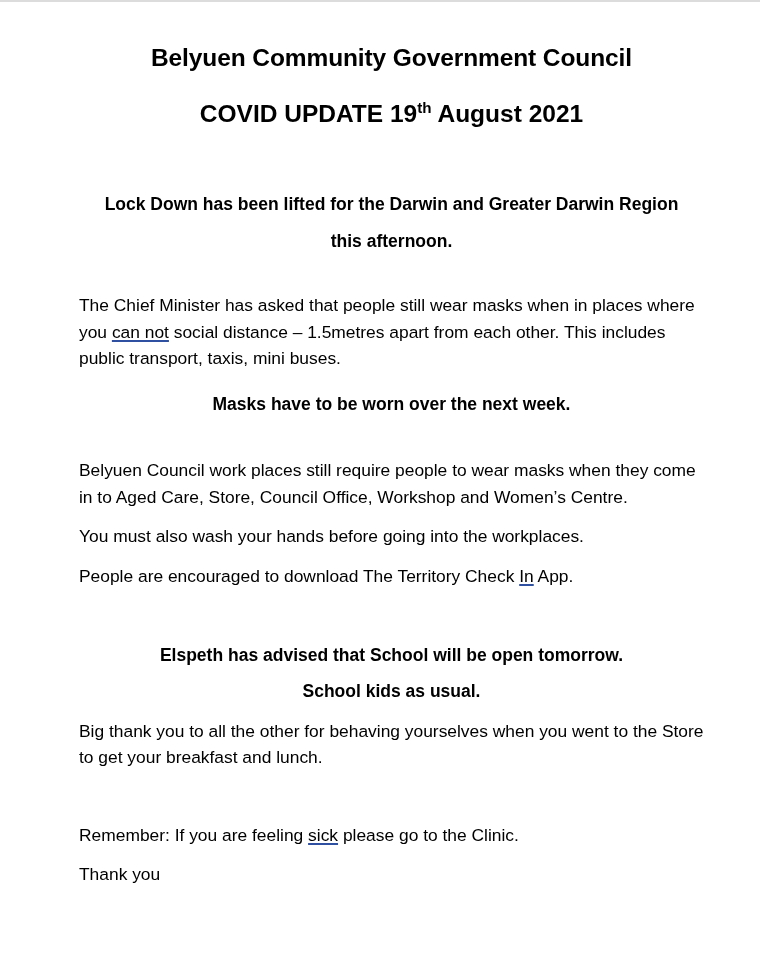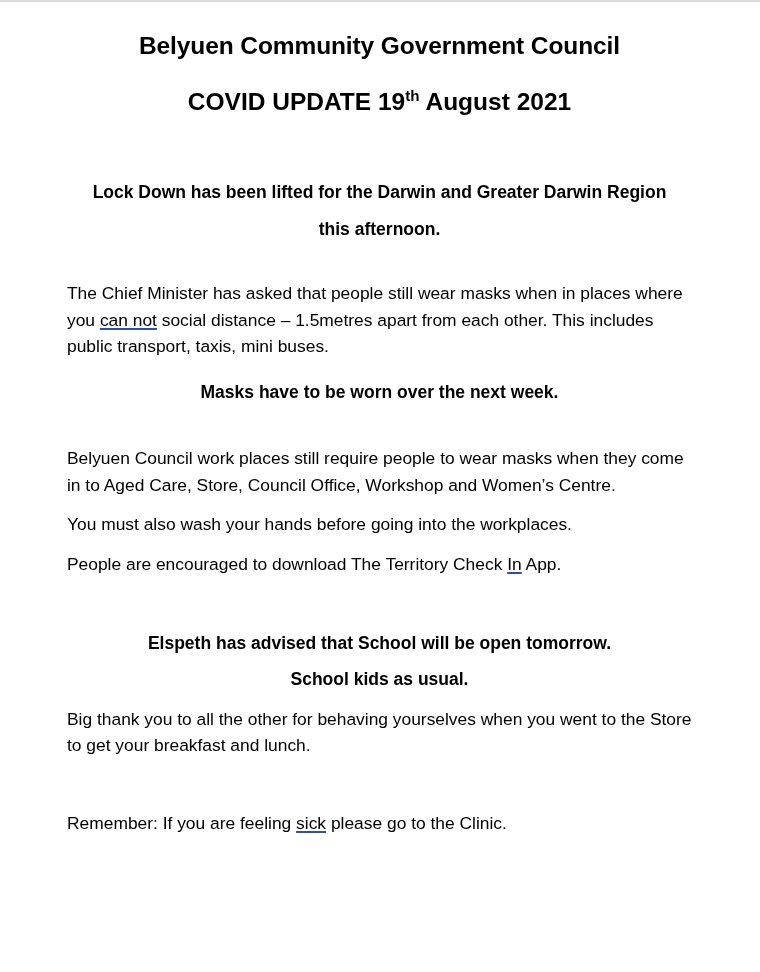--- a/index.html
+++ b/index.html
@@ -15,21 +15,21 @@
     color: #000000;
     overflow: hidden;
   }
   .page {
     position: relative;
     box-sizing: border-box;
     width: 760px;
     height: 972px;
     background: #ffffff;
     border-top: 2px solid #dcdcdc;
-    padding: 0;
+    padding: 12px;
   }
   .content {
     box-sizing: border-box;
     width: 760px;
     padding: 0 68px 0 67px;
   }
 
   
   .title-block {
     padding-top: 28px;
@@ -150,17 +150,18 @@
 
 
     <div class="sp-before-remember"></div>
 
     <div class="para">
       <span>Remember: If you are feeling </span><span class="u" style="text-decoration-color: rgb(47, 79, 160);">sick</span><span> please go to the Clinic.</span>
     </div>
 
     <div class="sp-sig"></div>
 
+    <div class="para">Thank you</div>
 
     <div class="sp-sig"></div>
 
   </div>
 </div>
 
 </body></html>

